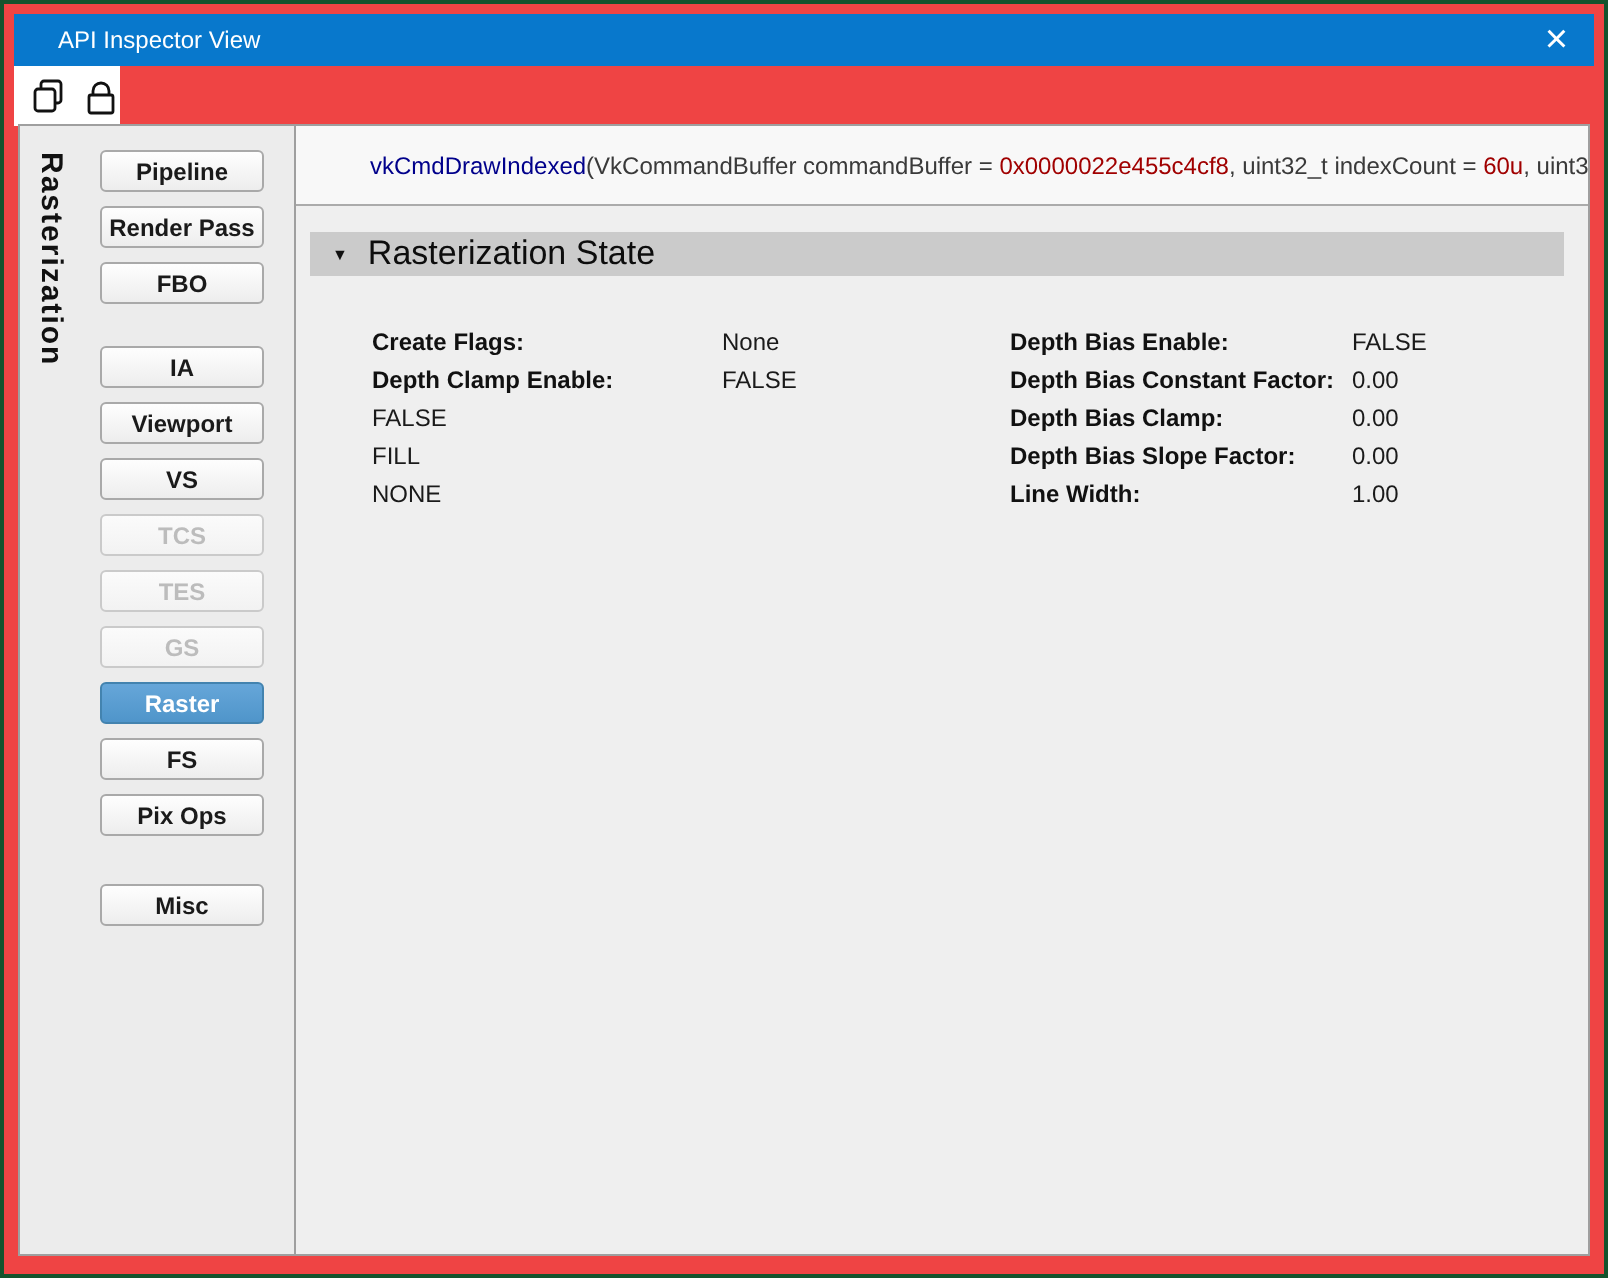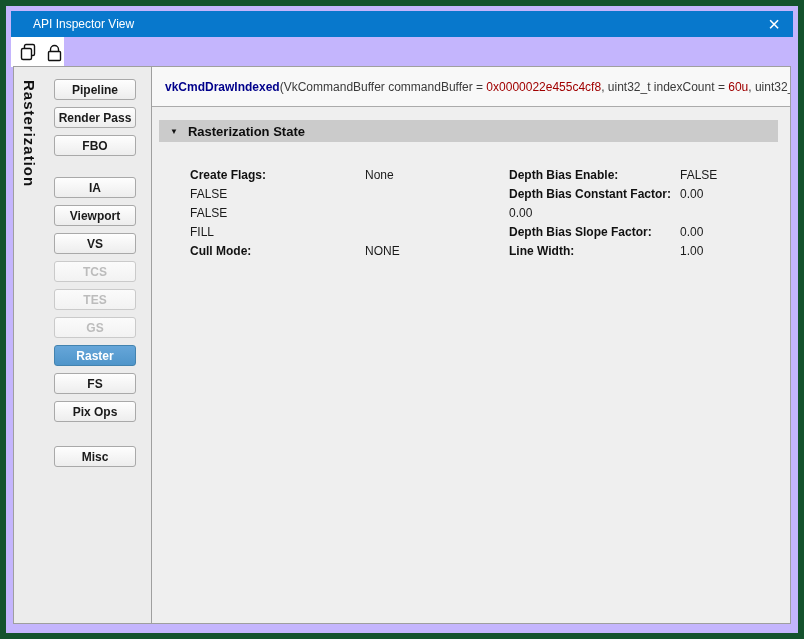--- a/index.html
+++ b/index.html
@@ -1,20 +1,20 @@
 <!DOCTYPE html>
 <html><head>
 <meta charset="utf-8">
 <style>
   * { margin:0; padding:0; box-sizing:border-box; }
   body { background:#fff; font-family:"Liberation Sans", sans-serif; }
 
   .window {
     position:relative; width:804px; height:639px;
-    border:6px solid #14532d; background:#c4b5fd; overflow:hidden;
+    border:2px solid #14532d; background:#ef4444; overflow:hidden;
   }
 
   
   .titlebar {
     position:absolute; top:5px; left:5px; right:5px; height:26px;
     background:#0878cc; display:flex; align-items:center;
   }
   .titlebar-title { color:#ffffff; font-size:12px; padding-left:22px; }
   .close-btn {
     margin-left:auto; margin-right:13px; color:#ffffff; font-size:20px;
@@ -54,30 +54,30 @@
   .sbtn.disabled { color:#bcbcbc; border-color:#cacaca; background:linear-gradient(#fbfbfb,#f2f2f2); }
   .sbtn.selected { background:linear-gradient(#66a6d9,#4f95ca); border-color:#4383af; color:#ffffff; }
 
   
   .main { flex:1; background:#efefef; min-width:0; }
   .sigbar {
     height:40px; background:#f8f8f8; border-bottom:1px solid #ababab;
     display:flex; align-items:center; padding-left:13px;
     font-size:12px; white-space:pre; overflow:hidden;
   }
-  .sig-func { font-weight:bold; color:#00008b; }
+  .sig-func { font-weight:normal; color:#00008b;margin-left:24px; }
   .sig-plain { color:#3a3a3a; }
   .sig-val { color:#a00000; }
 
   .secbar {
     margin:13px 12px 0 7px; height:22px; background:#cbcbcb;
     display:flex; align-items:center; padding-left:11px;
   }
   .sec-tri { font-size:8px; color:#111; margin-right:10px; }
-  .sec-title { font-weight:bold; font-size:13px; color:#0d0d0d; }
+  .sec-title { font-weight:normal; font-size:17px; color:#0d0d0d; }
 
   .props { display:flex; margin-top:23px; font-size:12px; color:#1a1a1a; }
   .pgroup.left  { margin-left:38px; }
   .prow { height:19px; display:flex; align-items:center; }
   .plabel { font-weight:bold; color:#111; }
   .pgroup.left  .plabel { width:175px; }
   .pgroup.left  .pvalue { width:144px; }
   .pgroup.right .plabel { width:171px; }
 </style>
 </head>
@@ -143,43 +143,44 @@
         <span class="sec-title">Rasterization State</span>
       </div>
 
       <div class="props">
         <div class="pgroup left">
           <div class="prow">
             <span class="plabel">Create Flags:</span>
             <span class="pvalue">None</span>
           </div>
           <div class="prow">
+            <span class="plabel">Depth Clamp Enable:</span>
             <span class="pvalue">FALSE</span>
           </div>
           <div class="prow">
             <span class="pvalue">FALSE</span>
           </div>
           <div class="prow">
             <span class="pvalue">FILL</span>
           </div>
           <div class="prow">
-            <span class="plabel">Cull Mode:</span>
             <span class="pvalue">NONE</span>
           </div>
         </div>
         <div class="pgroup right">
           <div class="prow">
             <span class="plabel">Depth Bias Enable:</span>
             <span class="pvalue">FALSE</span>
           </div>
           <div class="prow">
             <span class="plabel">Depth Bias Constant Factor:</span>
             <span class="pvalue">0.00</span>
           </div>
           <div class="prow">
+            <span class="plabel">Depth Bias Clamp:</span>
             <span class="pvalue">0.00</span>
           </div>
           <div class="prow">
             <span class="plabel">Depth Bias Slope Factor:</span>
             <span class="pvalue">0.00</span>
           </div>
           <div class="prow">
             <span class="plabel">Line Width:</span>
             <span class="pvalue">1.00</span>
           </div>

